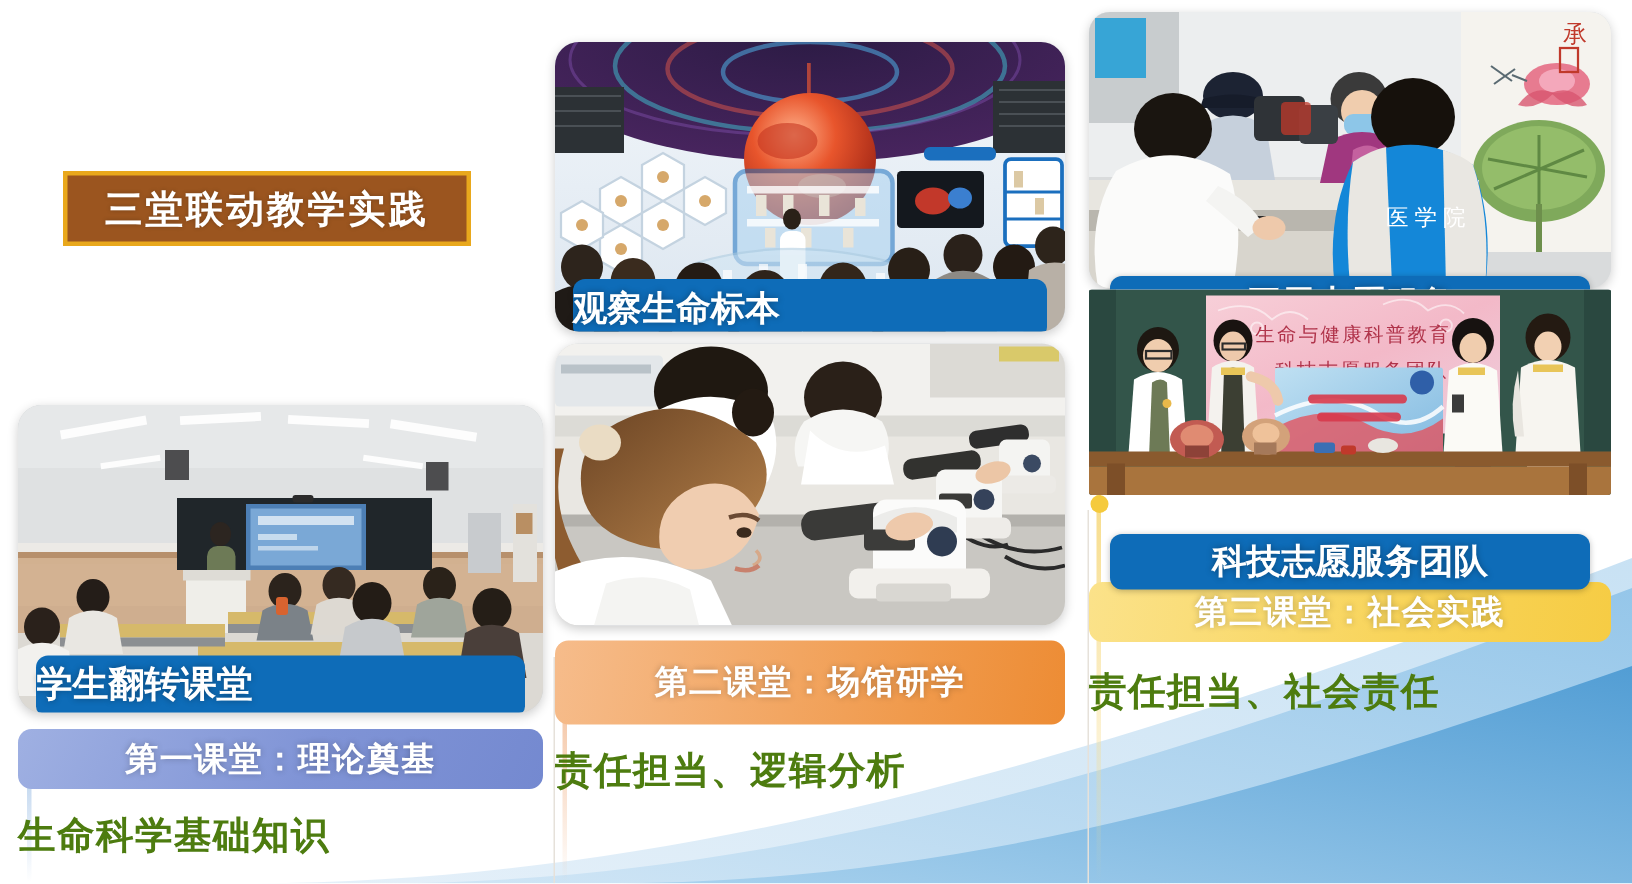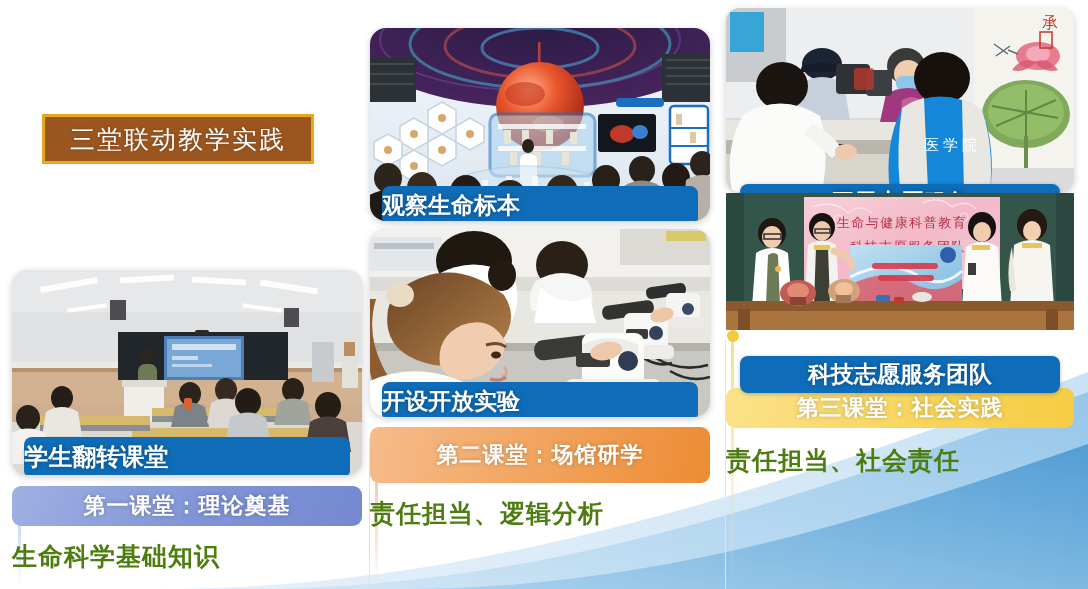--- a/index.html
+++ b/index.html
@@ -15,21 +15,21 @@
   
   .bg-swoosh { position:absolute; left:0; top:0; width:1088px; height:589px; pointer-events:none; }
 
   
   .title-badge {
     position:absolute; left:42px; top:114px; width:272px; height:50px;
     background:#9B551F; border:3px solid #E9A81C;
     display:flex; align-items:center; justify-content:center;
   }
   .title-badge span {
-    color:#ffffff; font-size:25px; font-weight:normal; letter-spacing:2px;
+    color:#ffffff; font-size:25px; font-weight:bold; letter-spacing:2px;
     text-shadow:0 0 3px rgba(0,0,0,.25);
   }
 
   
   .col { position:absolute; }
   .col-1 { left:12px; top:270px; width:350px; }
   .col-2 { left:370px; top:28px;  width:340px; }
   .col-3 { left:726px; top:8px;   width:348px; }
 
   
@@ -423,21 +423,20 @@
         </g>
 
         <g fill="#eec9ab">
           <ellipse cx="236" cy="122" rx="16" ry="9" transform="rotate(-12 236 122)"></ellipse>
           <rect x="230" y="118" width="22" height="7" rx="3" transform="rotate(-12 241 121)"></rect>
         </g>
         <g fill="#ecc6a6">
           <ellipse cx="292" cy="86" rx="12" ry="7" transform="rotate(-16 292 86)"></ellipse>
         </g>
       </svg>
-      <div class="cap" style="height:38px;line-height:38px;font-size:23px;bottom:-3px">开设开放实验</div>
     </div>
 
     <div class="pill pill-2" style="margin-top:10px;height:56px;font-size:22px">第二课堂：场馆研学</div>
 
     <div class="outcome" style="margin-top:14px;font-size:25px">责任担当、逻辑分析</div>
   </div>
 
   <div class="col col-3">
 
     <div class="photo" style="height:184px;border-radius:14px">

